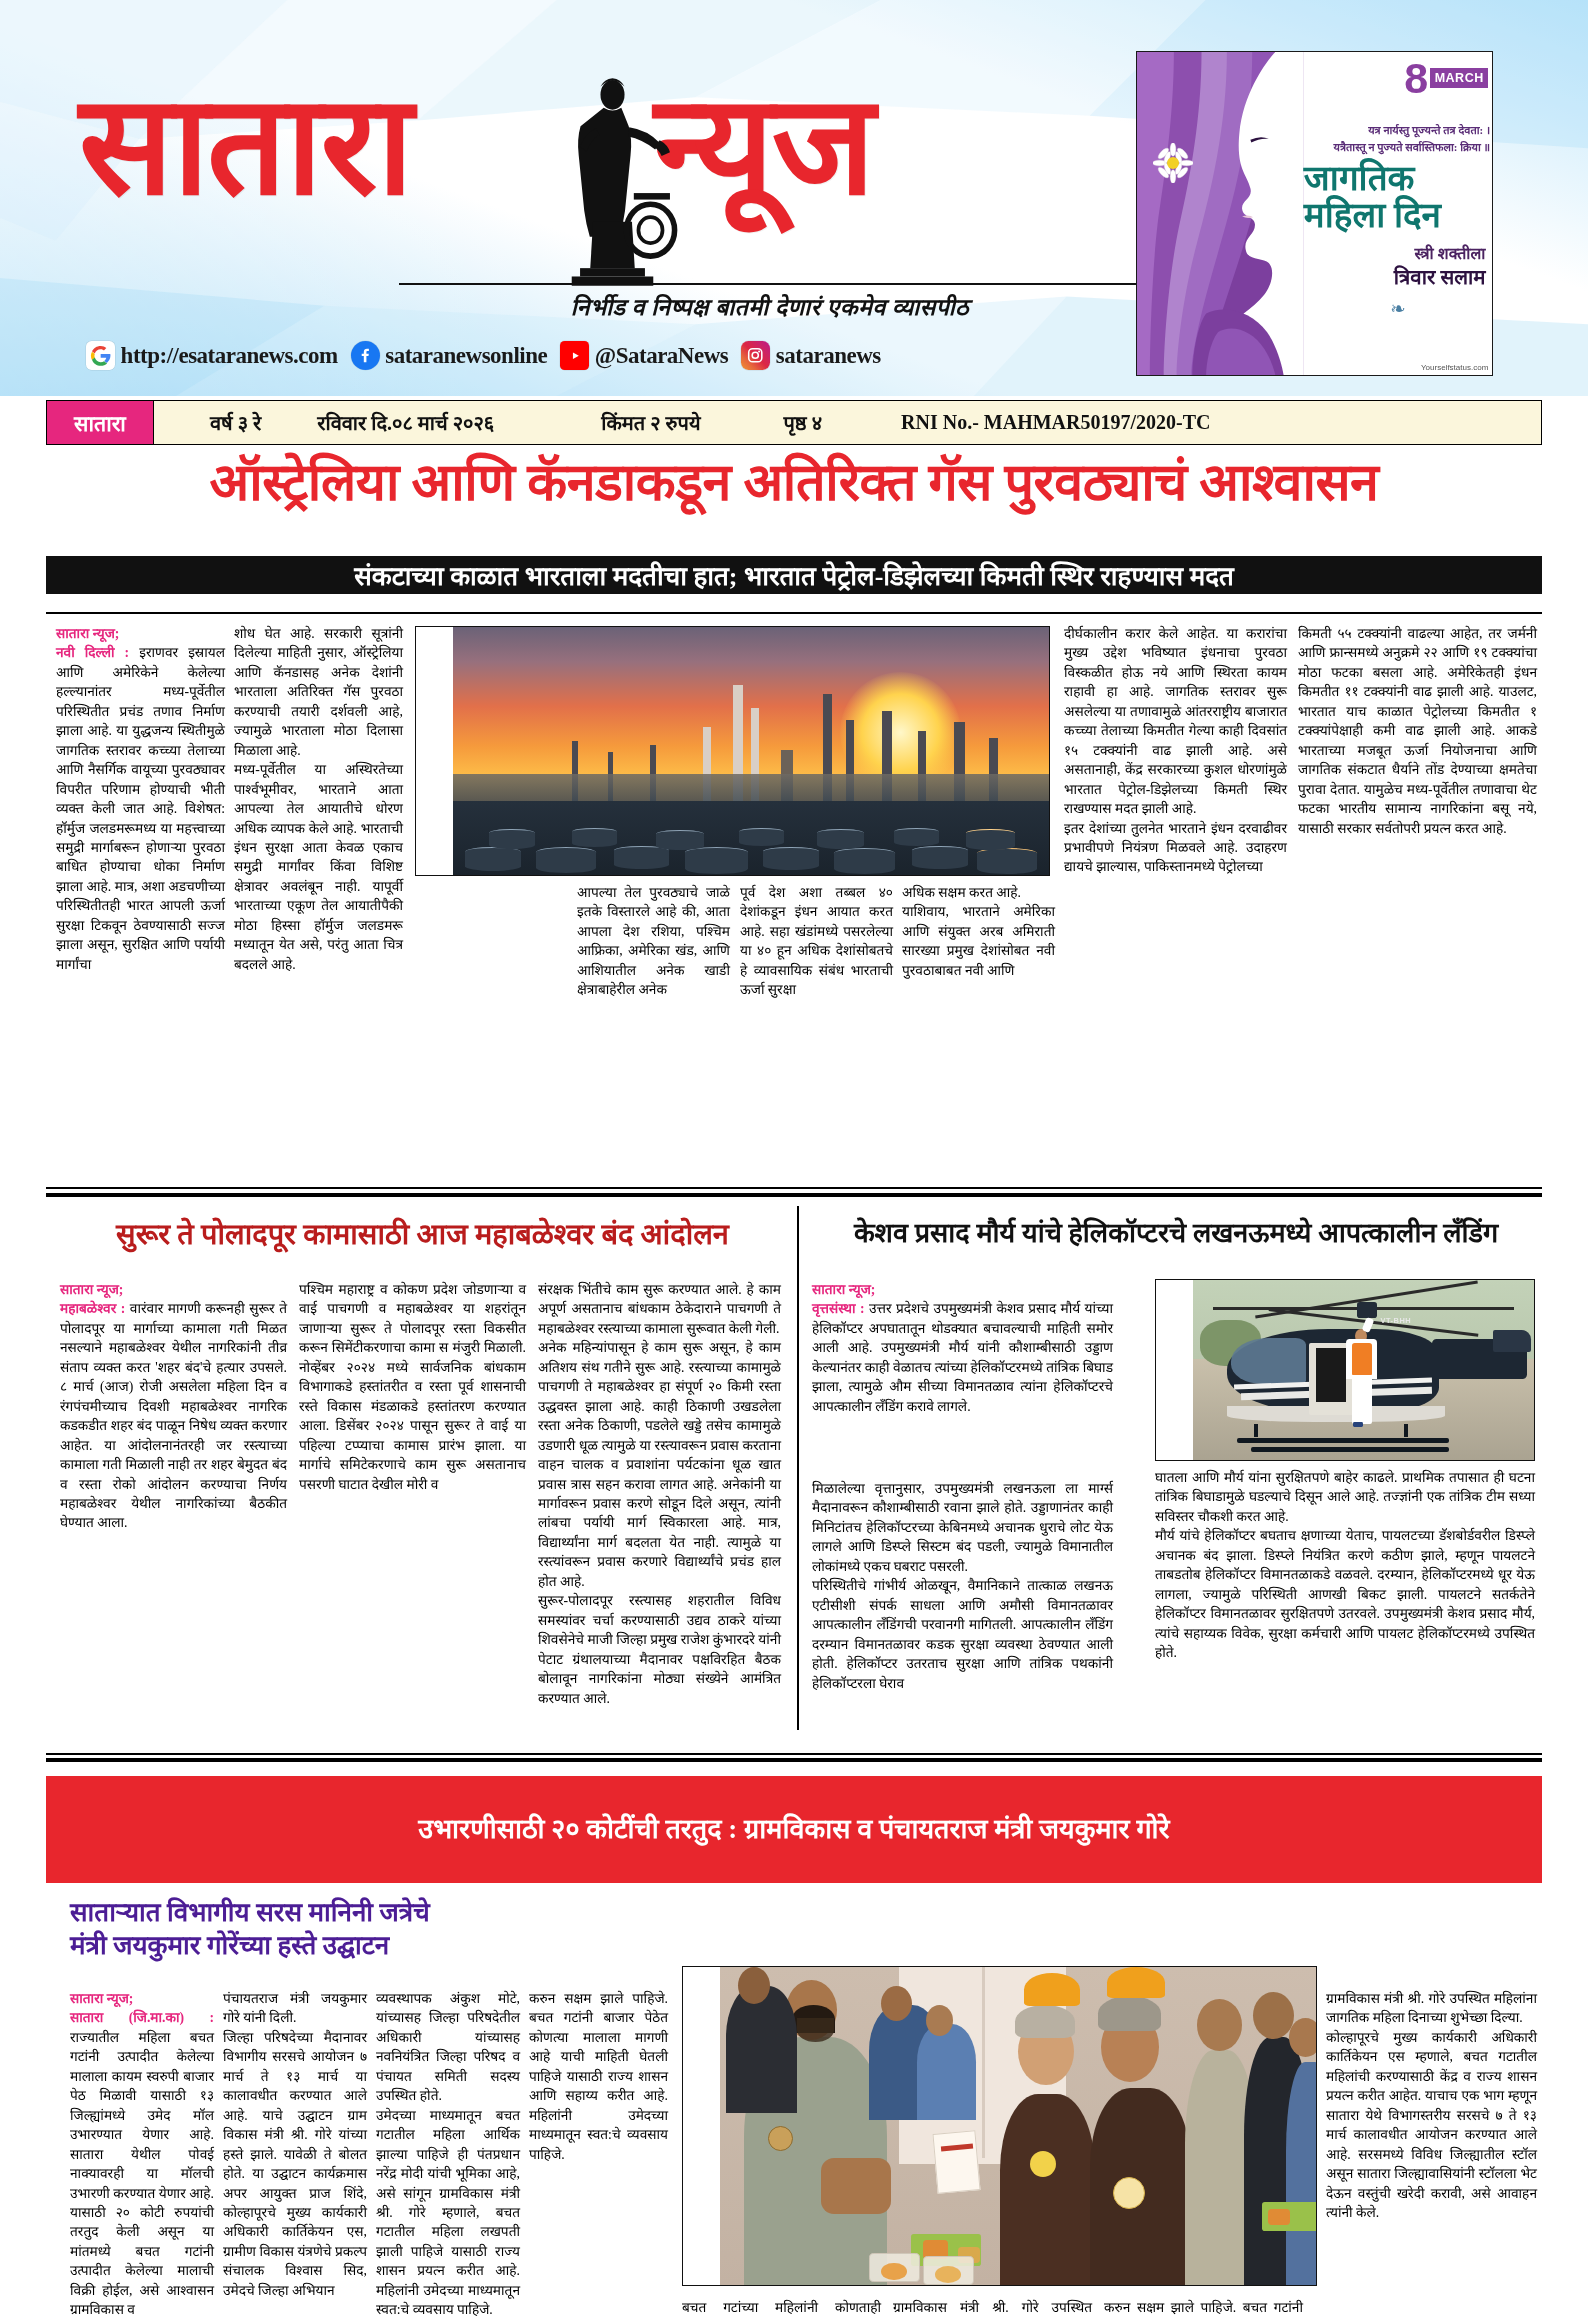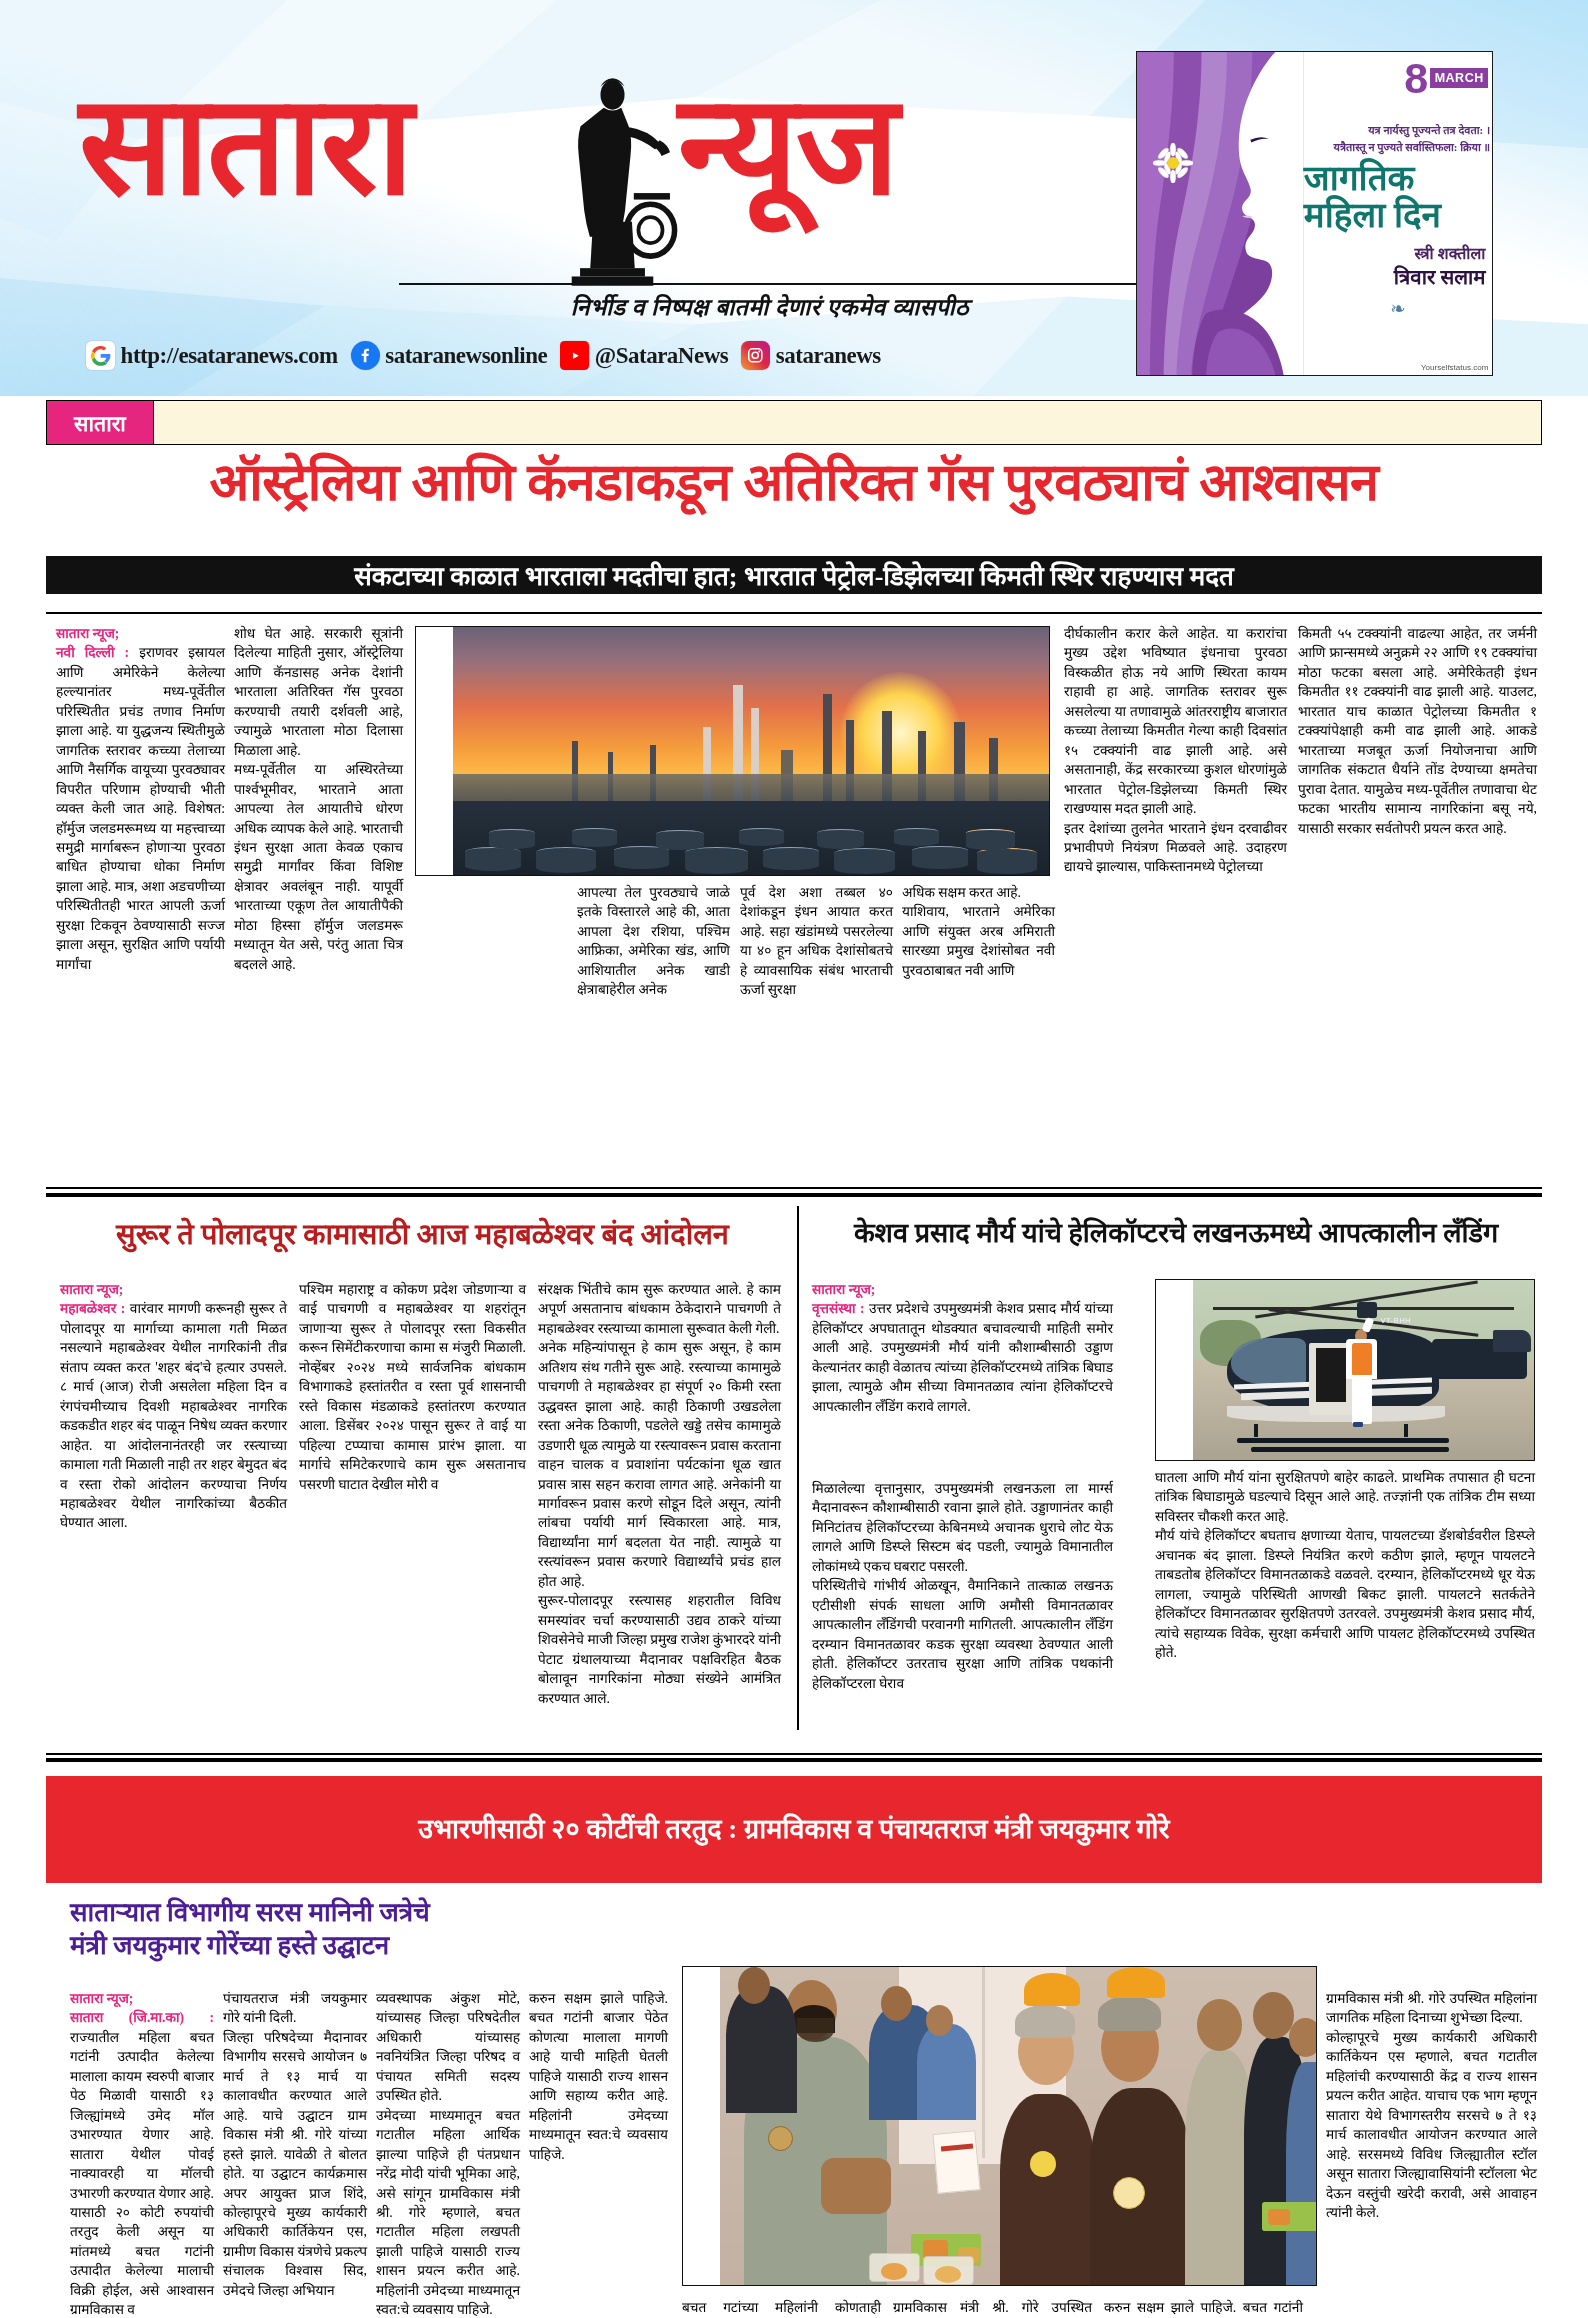--- a/index.html
+++ b/index.html
@@ -25,21 +25,21 @@
   .mh-poly { position:absolute; opacity:.5; }
 
   .logo-wrap { position:absolute; left:79px; top:77px; width:798px; height:195px; }
   .logo-word {
     font-family:"Liberation Serif", serif;
     font-size:139px; font-weight:bold; color:#e8262d;
     line-height:1; letter-spacing:-1.9px;
     text-shadow:0.9px 0.9px 0 rgba(0,0,0,.06);
   }
   .logo-left { position:absolute; left:0; top:0; }
-  .logo-right { position:absolute; left:575px; top:0;margin-left:24px; }
+  .logo-right { position:absolute; left:575px; top:0; }
   .statue { position:absolute; left:464px; top:0px; width:139px; height:209px; }
 
   .tagline {
     position:absolute; left:399px; top:283px; width:742px;
     text-align:center;
     font-size:23px; font-weight:bold; font-style:italic;
     font-family:"Liberation Serif", serif;
     color:#111; letter-spacing:0.5px;
     border-top:2.3px solid #111; padding-top:4.6px;
   }
@@ -294,20 +294,27 @@
         <div class="wd-sub1">स्त्री शक्तीला</div>
         <div class="wd-sub2">त्रिवार सलाम</div>
         <div class="wd-orn">❧</div>
         <div class="wd-credit">Yourselfstatus.com</div>
       </div>
     </div>
   </div>
 
   <div class="infobar">
     <div class="infobar-tag">सातारा</div>
+    <div class="infobar-items">
+      <span class="ib i1">वर्ष ३ रे</span>
+      <span class="ib i2">रविवार दि.०८ मार्च २०२६</span>
+      <span class="ib i3">किंमत २ रुपये</span>
+      <span class="ib i4">पृष्ठ ४</span>
+      <span class="ib rni">RNI No.- MAHMAR50197/2020-TC</span>
+    </div>
   </div>
 
   <div class="lead-head">ऑस्ट्रेलिया आणि कॅनडाकडून अतिरिक्त गॅस पुरवठ्याचं आश्वासन</div>
   <div class="subhead-bar">संकटाच्या काळात भारताला मदतीचा हात; भारतात पेट्रोल-डिझेलच्या किमती स्थिर राहण्यास मदत</div>
 
   <div class="rule-thick" style="left:46px;top:612px;width:1496px;height:2.3px;"></div>
 
   <div class="col" style="position:absolute;left:56px;top:624px;width:169px;">
     <p><span class="dateline">सातारा न्यूज;</span><br>
        <span class="dateline">नवी दिल्ली :</span>

